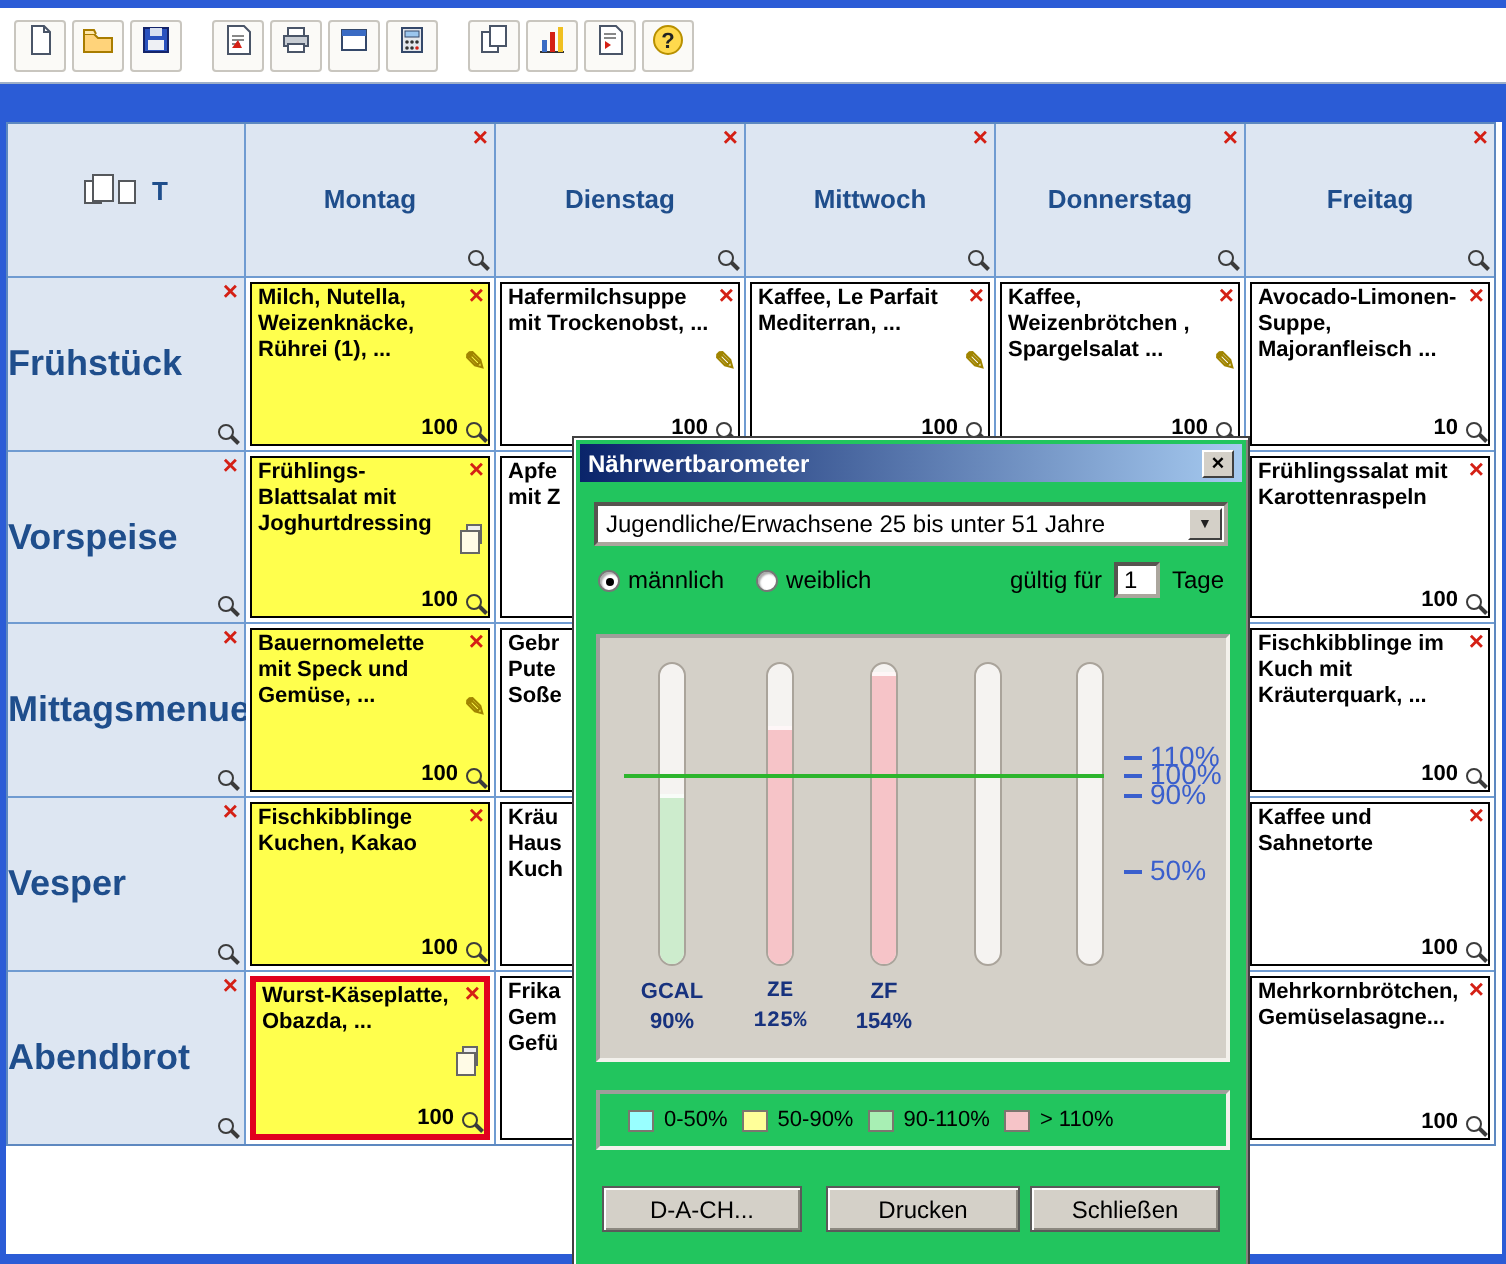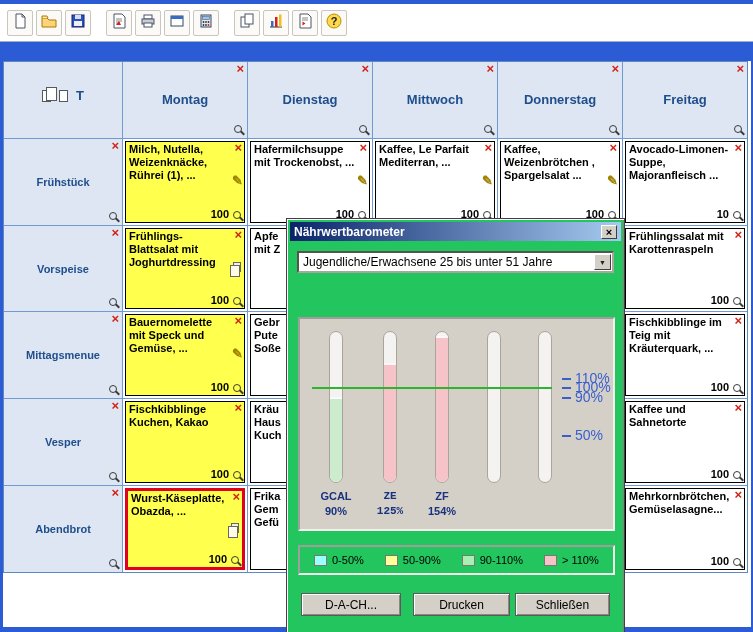--- a/index.html
+++ b/index.html
@@ -14,21 +14,21 @@
   .tsep{width:9px;height:26px}
 
   
   .content{position:absolute;left:3px;top:61px;width:748px;height:566px;background:#ffffff}
   .grid{position:absolute;left:0;top:0;display:grid;
     grid-template-columns:118px repeat(5,124px);
     grid-template-rows:76px 86px 85px 86px 86px 86px;
     gap:1px;background:#6f9bd1;border:1px solid #5d88c0}
   .hcell{background:#dde6f2;position:relative;color:#1f4e8c;font-weight:bold}
   .daylabel{position:absolute;top:30px;width:100%;text-align:center;font-size:13px}
-  .rowlabel{position:absolute;top:50%;transform:translateY(-50%);width:100%;text-align:center;font-size:11px}
+  .rowlabel{position:absolute;top:50%;transform:translateY(-50%);width:100%;font-size:18px}
   .corner-icons{position:absolute;top:26px;left:0;width:100%;display:flex;justify-content:center;align-items:center;gap:8px}
   .tletter{font-size:13px;color:#1f4e8c}
   .mealcell{background:#ffffff;position:relative}
 
   .x{position:absolute;top:0px;right:3px;color:#d42015;font-weight:bold;font-size:13px;line-height:13px;cursor:pointer}
   .mag{position:absolute;bottom:5px;right:5px;width:8px;height:8px;border:1px solid #3b3b3b;border-radius:50%;cursor:pointer}
   .mag::after{content:"";position:absolute;width:5px;height:2px;background:#3b3b3b;right:-4px;bottom:-2px;transform:rotate(45deg)}
 
   .card{position:absolute;left:2px;top:2px;right:2px;bottom:2px;border:1px solid #000;
     background:#fff;font-size:11px;font-weight:bold;line-height:1.2;color:#000;
@@ -66,21 +66,21 @@
   .daysinput{width:23px;height:18px;border:2px inset #aba69d;font-size:12px;padding-left:3px;
     margin:0 6px;font-family:"Liberation Sans",sans-serif}
   .chartpanel{position:absolute;left:11px;top:98px;width:317px;height:214px;border:2px inset #f3f1ec;background:#d4d0c8}
   .track{position:absolute;width:14px;height:152px;border:1px solid #aaa49b;border-radius:7px;background:#f5f3f1;overflow:hidden}
   .fill{position:absolute;left:0;right:0;bottom:0;border-top:2px solid rgba(255,255,255,.85)}
   .refline{position:absolute;left:12px;width:240px;height:2px;background:#2db52d;z-index:5}
   .tick{position:absolute;left:262px;width:9px;height:2px;background:#3a5fcd}
   .ticklabel{position:absolute;left:275px;font-size:14px;color:#3a5fcd;line-height:11px}
   .barlabel{position:absolute;top:170px;width:60px;text-align:center;font-weight:bold;color:#17327e;font-size:11px;line-height:1.35}
   .legend{position:absolute;left:11px;top:326px;width:317px;height:30px;border:2px inset #f3f1ec;
-    display:flex;align-items:center;padding-left:14px;gap:21px;font-size:11px}
+    display:flex;align-items:center;padding-left:14px;gap:7px;font-size:11px}
   .lgitem{display:flex;align-items:center}
   .swatch{width:13px;height:11px;border:1px solid #7b776f;margin-right:5px}
   .dlgbtn{position:absolute;top:374px;height:23px;background:#d4d0c8;border:1px solid #5a5a5a;
     box-shadow:inset 1px 1px 0 #fff,inset -1px -1px 0 #8c8880;font-size:12px;
     font-family:"Liberation Sans",sans-serif;cursor:pointer}
   .btn1{left:14px;width:100px}
   .btn2{left:126px;width:97px}
   .btn3{left:228px;width:95px}
 </style>
 </head>
@@ -249,21 +249,21 @@
         <div class="card yellow"><span class="x">×</span><span class="edit">✎</span><div class="cardtext">Bauernomelette mit Speck und Gemüse, ...</div><div class="value">100</div><span class="mag"></span></div>
       </div>
       <div class="mealcell">
         <div class="card"><span class="x">×</span><div class="cardtext">Gebr
 Pute
 Soße</div></div>
       </div>
       <div class="mealcell"></div>
       <div class="mealcell"></div>
       <div class="mealcell">
-        <div class="card"><span class="x">×</span><div class="cardtext">Fischkibblinge im Teig mit Kräuterquark, ...</div><div class="value">100</div><span class="mag"></span></div>
+        <div class="card"><span class="x">×</span><div class="cardtext">Fischkibblinge im Kuch mit Kräuterquark, ...</div><div class="value">100</div><span class="mag"></span></div>
       </div>
       <div class="hcell">
         <span class="x">×</span>
         <div class="rowlabel">Vesper</div>
         <span class="mag"></span>
       </div>
       <div class="mealcell">
         <div class="card yellow"><span class="x">×</span><div class="cardtext">Fischkibblinge Kuchen, Kakao</div><div class="value">100</div><span class="mag"></span></div>
       </div>
       <div class="mealcell">
@@ -301,20 +301,29 @@
   <div class="titlebar">
     <span>Nährwertbarometer</span>
     <span class="titleclose">×</span>
   </div>
 
   <div class="combo">
     <span>Jugendliche/Erwachsene 25 bis unter 51 Jahre</span>
     <span class="combobtn">▼</span>
   </div>
 
+  <div class="radiorow">
+    <span class="radio sel"></span>
+    <span class="rlabel">männlich</span>
+    <span class="radio"></span>
+    <span class="rlabel">weiblich</span>
+    <span style="margin-left:auto">gültig für</span>
+    <input class="daysinput" value="1" style="">
+    <span>Tage</span>
+  </div>
 
   <div class="chartpanel">
       <div class="track" style="left: 29px; top: 12px;">
         <div class="fill" style="height: 85.5px; background: rgb(205, 236, 205);"></div>
       </div>
       <div class="barlabel" style="left: 6px;">GCAL<br>90%</div>
       <div class="track" style="left: 83px; top: 12px;">
         <div class="fill" style="height: 118.75px; background: rgb(246, 196, 200);"></div>
       </div>
       <div class="barlabel" style="left: 60px; font-family: Liberation Mono, monospace;">ZE<br>125%</div>

